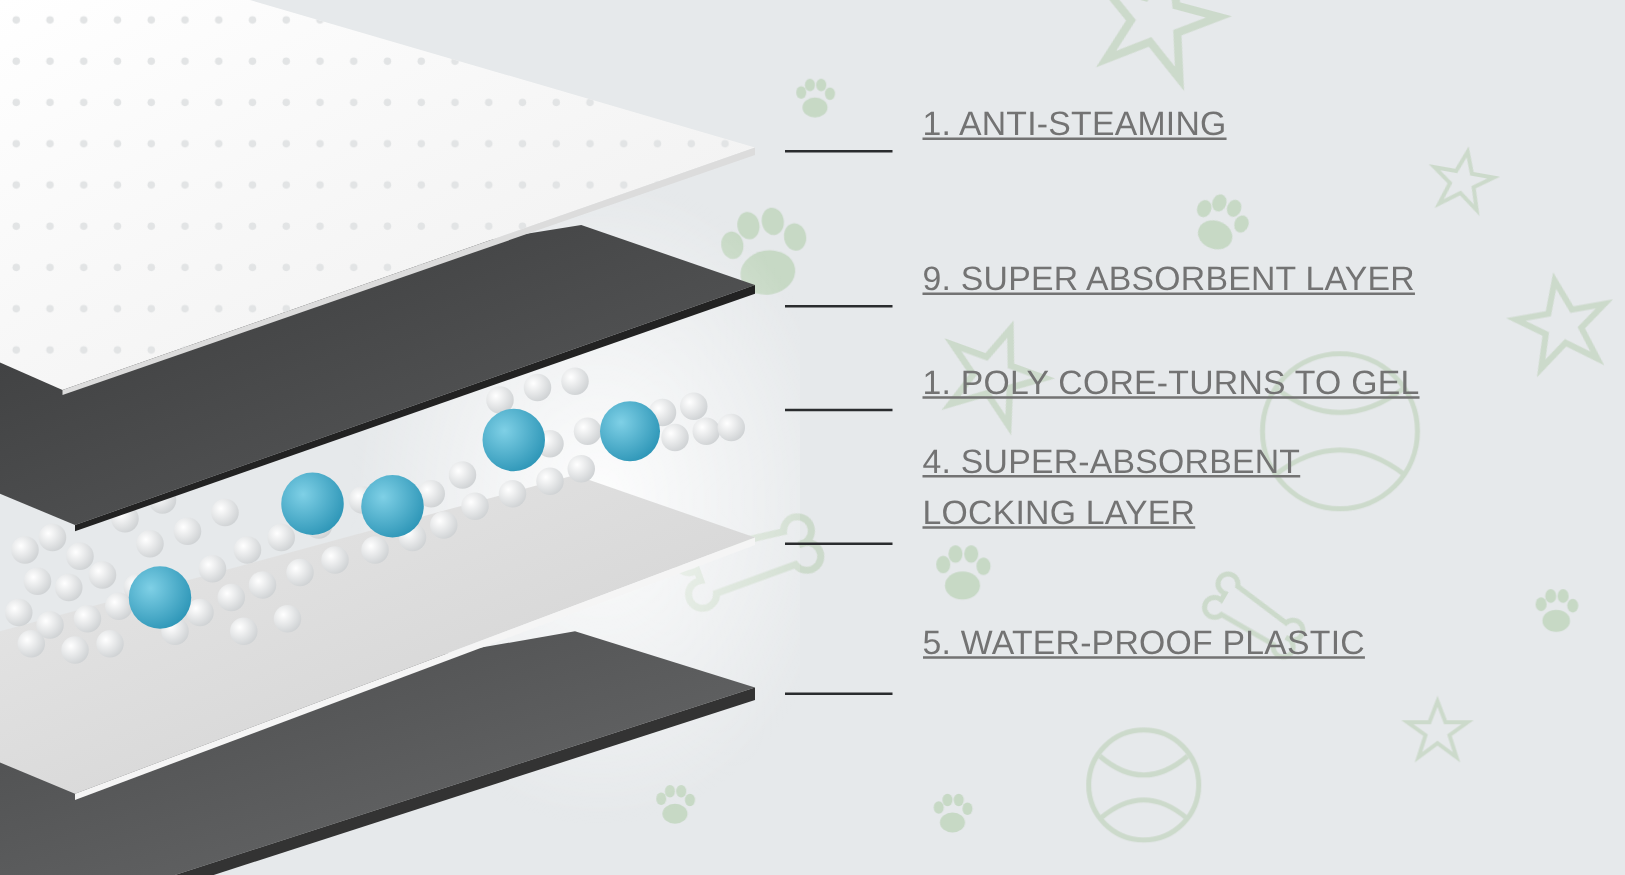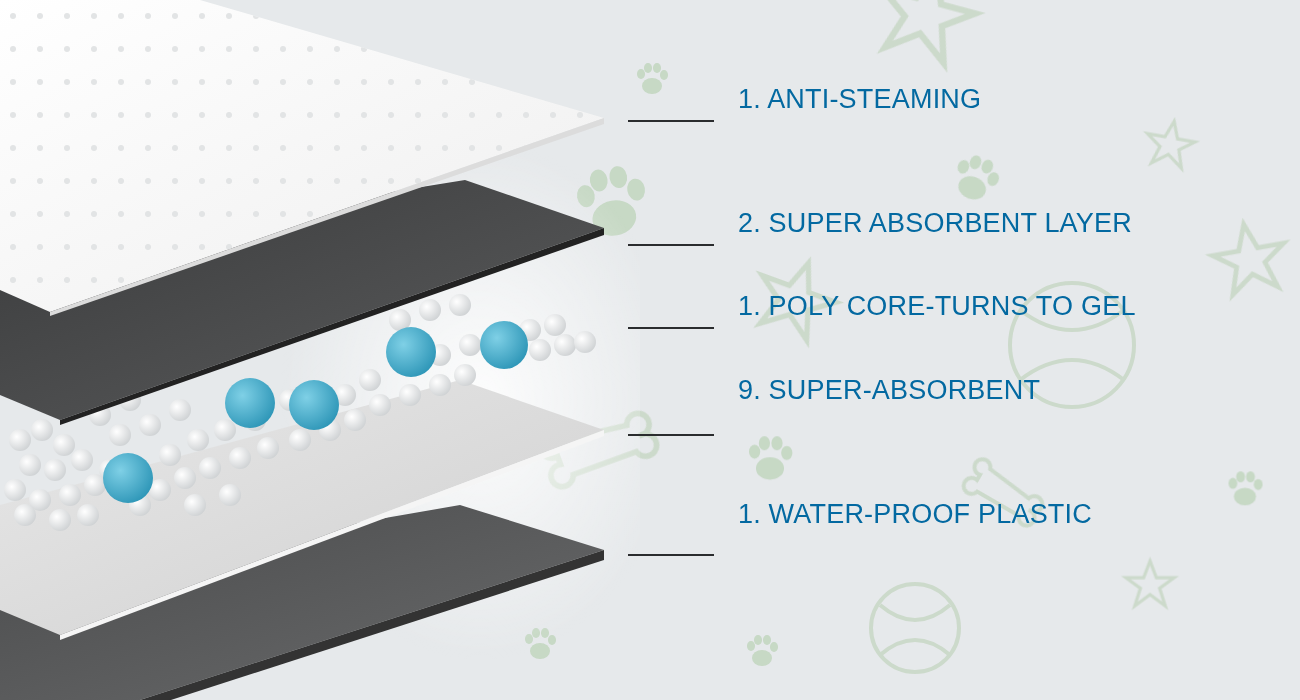--- a/index.html
+++ b/index.html
@@ -1,21 +1,21 @@
 <!DOCTYPE html>
 <html><head>
 <meta charset="utf-8">
 <style>
   html,body{margin:0;padding:0;}
   body{width:1300px;height:700px;overflow:hidden;background:#e6e9eb;position:relative;font-family:"Liberation Sans",sans-serif;}
   .bg-deco{position:absolute;left:0;top:0;width:1300px;height:700px;}
   .layers{position:absolute;left:0;top:0;width:640px;height:700px;}
   .label-group{position:absolute;left:628px;display:flex;align-items:center;}
   .connector{position:absolute;left:0;width:86px;height:2px;background:#2a2c2e;}
-  .label-text{position:absolute;left:110px;width:480px;color:#0369a1;font-size:27px;line-height:41px;letter-spacing:0.2px;white-space:nowrap;}
+  .label-text{position:absolute;left:110px;width:480px;color:#737373;font-size:27px;line-height:41px;letter-spacing:0.2px;white-space:nowrap;text-decoration:underline;}
 </style>
 </head>
 <body>
 
 <svg class="bg-deco" viewBox="0 0 1300 700">
   <defs>
     <g id="paw">
       <ellipse cx="0" cy="6" rx="10" ry="8"></ellipse>
       <ellipse cx="-11" cy="-6" rx="4" ry="5"></ellipse>
       <ellipse cx="-4" cy="-12" rx="4" ry="5"></ellipse>
@@ -180,36 +180,37 @@
 <div class="label-group" style="top:99px;">
   <div class="connector" style="top:21px;"></div>
   <div class="label-text">
     <div>1. ANTI-STEAMING</div>
   </div>
 </div>
 
 <div class="label-group" style="top:223px;">
   <div class="connector" style="top:21px;"></div>
   <div class="label-text">
-    <div>2. SUPER ABSORBENT LAYER</div>
+    <div>9. SUPER ABSORBENT LAYER</div>
   </div>
 </div>
 
 <div class="label-group" style="top:306px;">
   <div class="connector" style="top:21px;"></div>
   <div class="label-text">
     <div>1. POLY CORE-TURNS TO GEL</div>
   </div>
 </div>
 
 <div class="label-group" style="top:390px;">
   <div class="connector" style="top:44px;"></div>
   <div class="label-text">
-    <div>9. SUPER-ABSORBENT</div>
+    <div>4. SUPER-ABSORBENT</div>
+    <div>LOCKING LAYER</div>
   </div>
 </div>
 
 <div class="label-group" style="top:514px;">
   <div class="connector" style="top:40px;"></div>
   <div class="label-text">
-    <div>1. WATER-PROOF PLASTIC</div>
+    <div>5. WATER-PROOF PLASTIC</div>
   </div>
 </div>
 
 </body></html>

